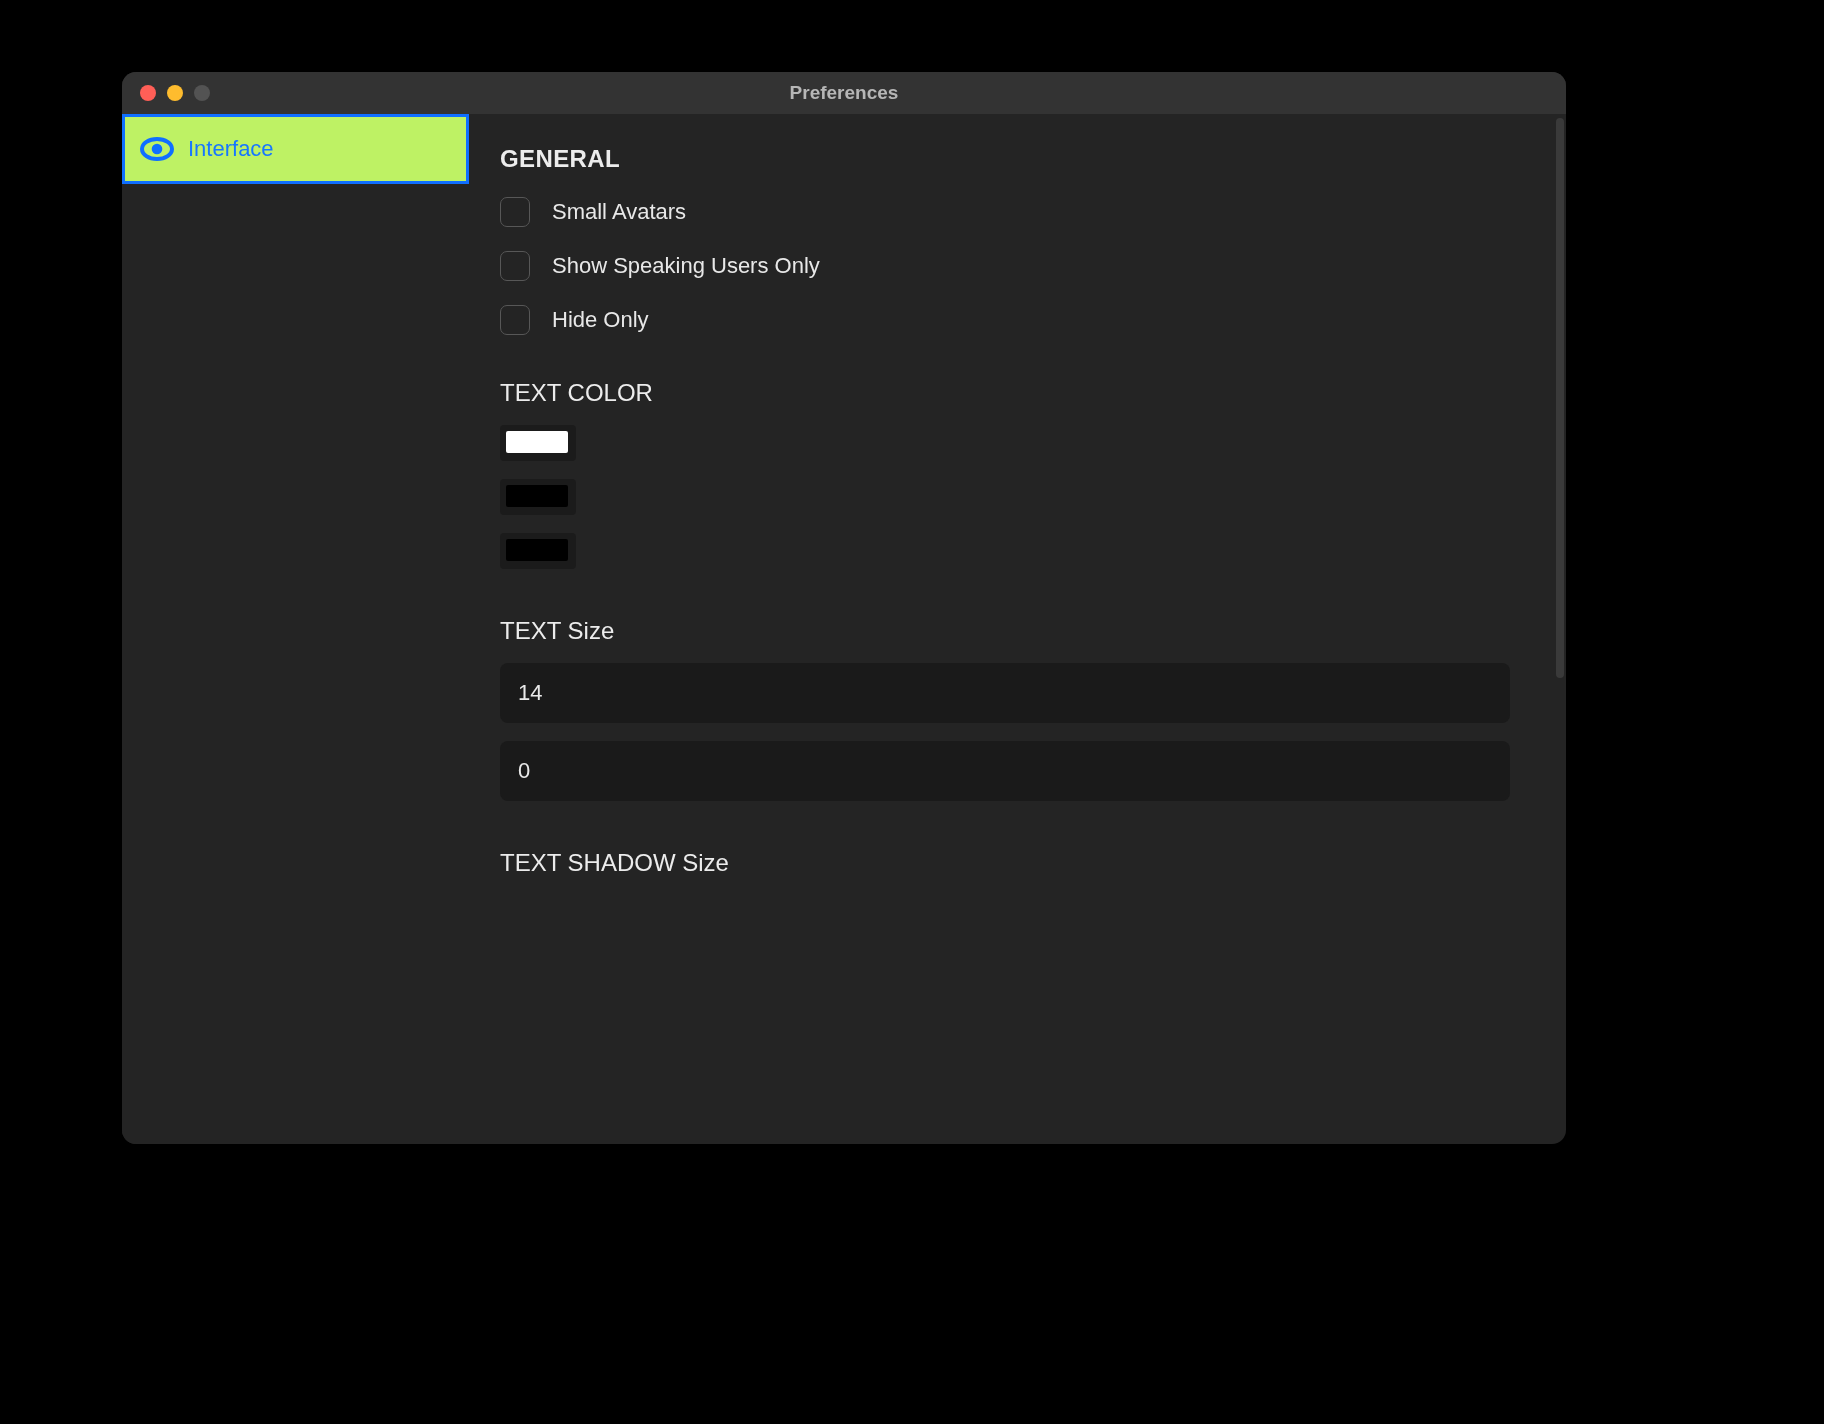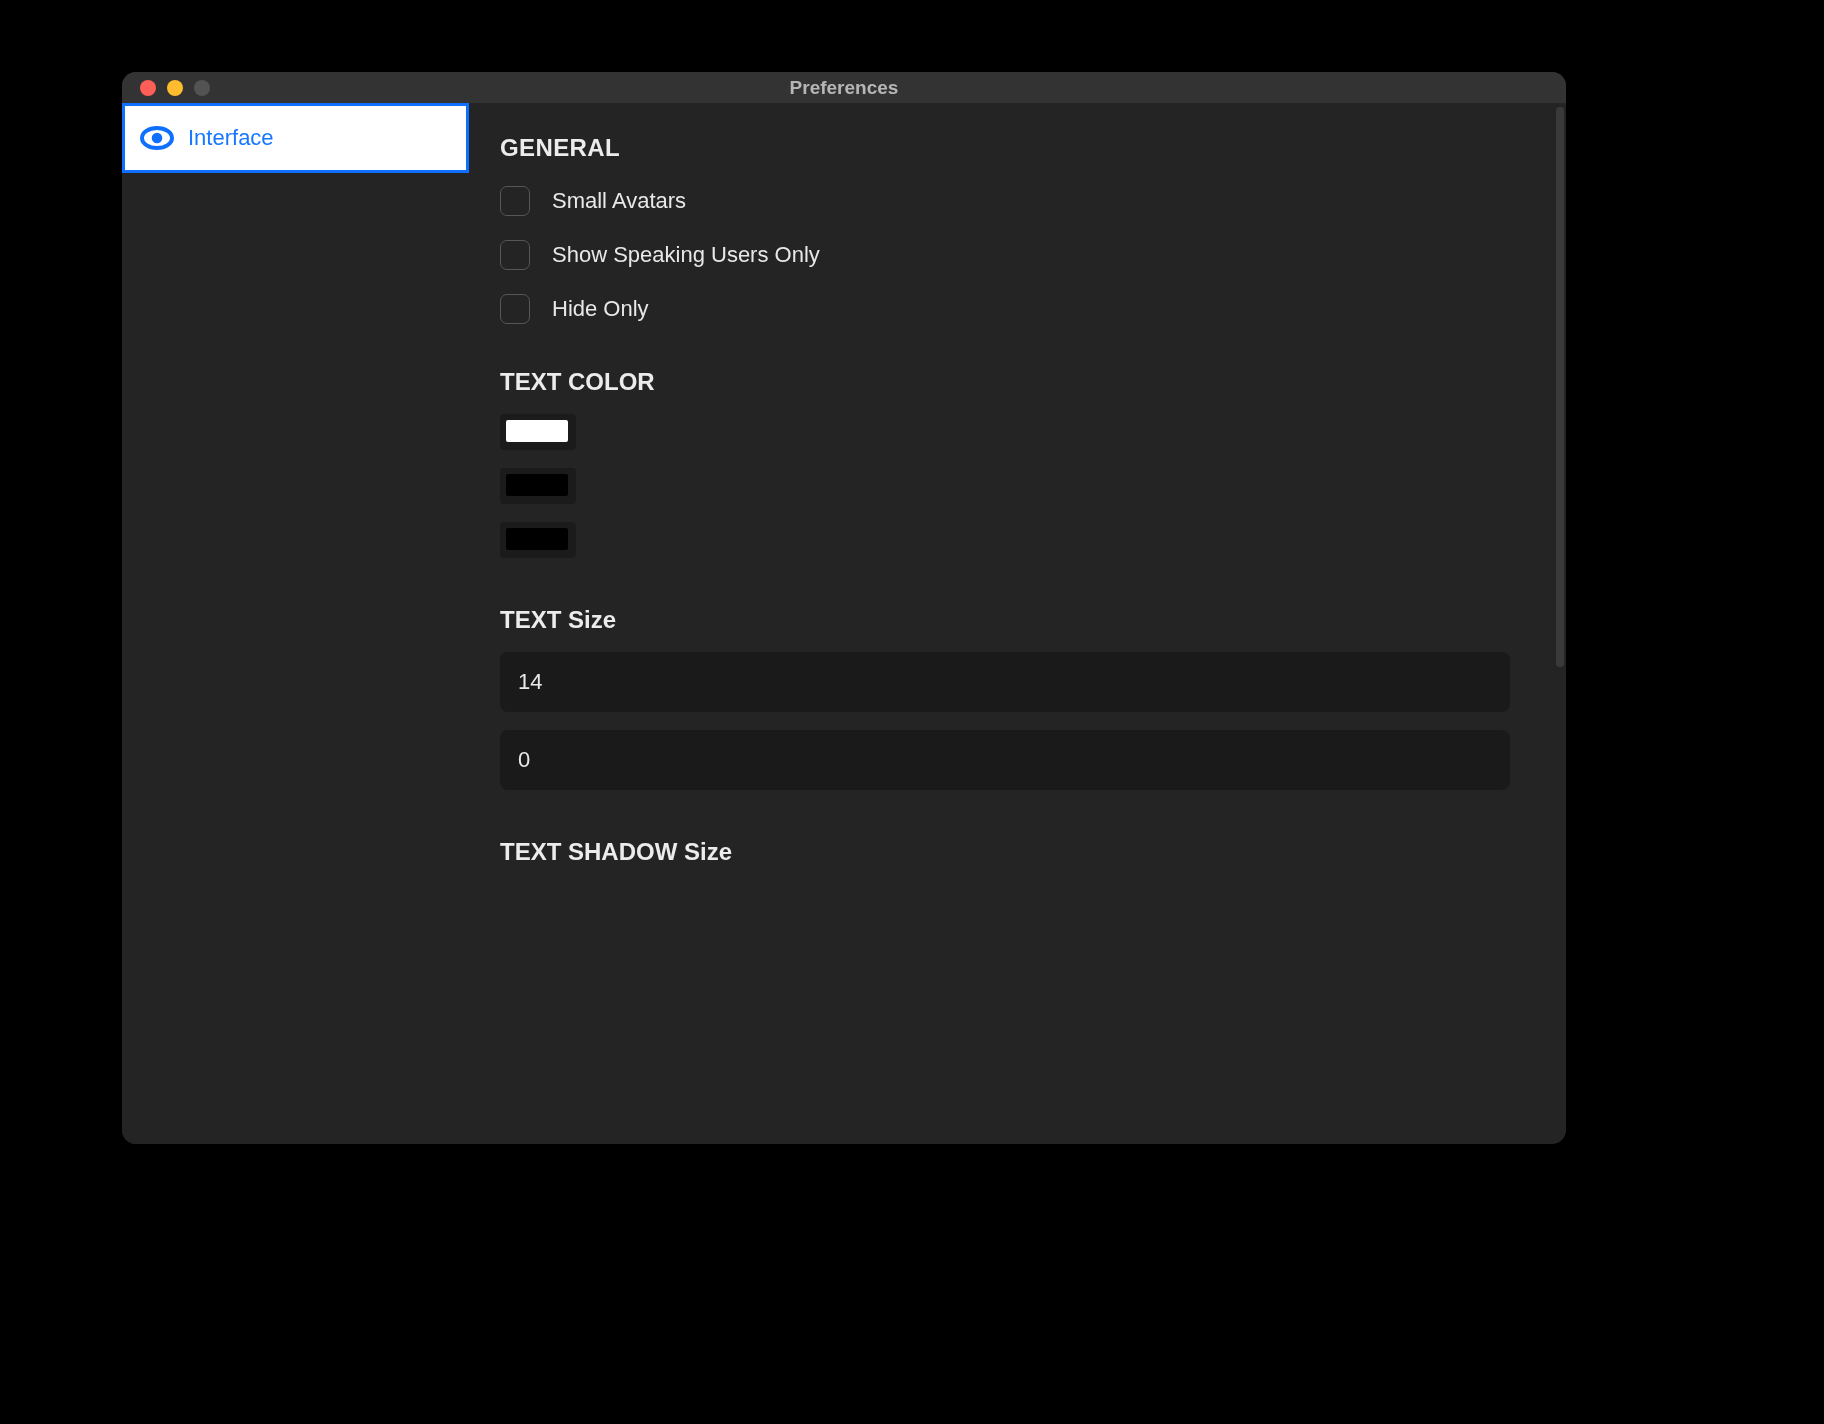--- a/index.html
+++ b/index.html
@@ -18,21 +18,21 @@
     width: 1444px;
     height: 1072px;
     background: #242424;
     border-radius: 14px;
     overflow: hidden;
     box-shadow: 0 0 0 1px rgba(0,0,0,0.6);
     display: flex;
     flex-direction: column;
   }
   .titlebar {
-    height: 31px;
+    height: 42px;
     background: #333333;
     display: flex;
     align-items: center;
     position: relative;
     flex: 0 0 auto;
   }
   .traffic {
     display: flex;
     align-items: center;
     gap: 11px;
@@ -72,21 +72,21 @@
     display: flex;
     align-items: center;
     gap: 14px;
     padding-left: 18px;
     color: #1777ff;
     font-size: 22px;
   }
   .sidebar-item.selected {
     outline: 3px solid #0f6fff;
     outline-offset: -3px;
-    background: #ffffff;
+    background: #bef264;
   }
   .eye-icon {
     width: 34px;
     height: 24px;
     display: inline-flex;
     align-items: center;
     justify-content: center;
   }
   .content {
     flex: 1 1 auto;
@@ -130,21 +130,21 @@
     padding: 6px;
     margin-top: 18px;
   }
   .color-swatch {
     width: 62px;
     height: 22px;
     border-radius: 2px;
   }
   .field-label {
     font-size: 24px;
-    font-weight: 700;
+    font-weight: 400;
     color: #ececec;
     margin-top: 48px;
   }
   .text-input {
     margin-top: 18px;
     width: 1010px;
     height: 60px;
     background: #1a1a1a;
     border: none;
     border-radius: 8px;

